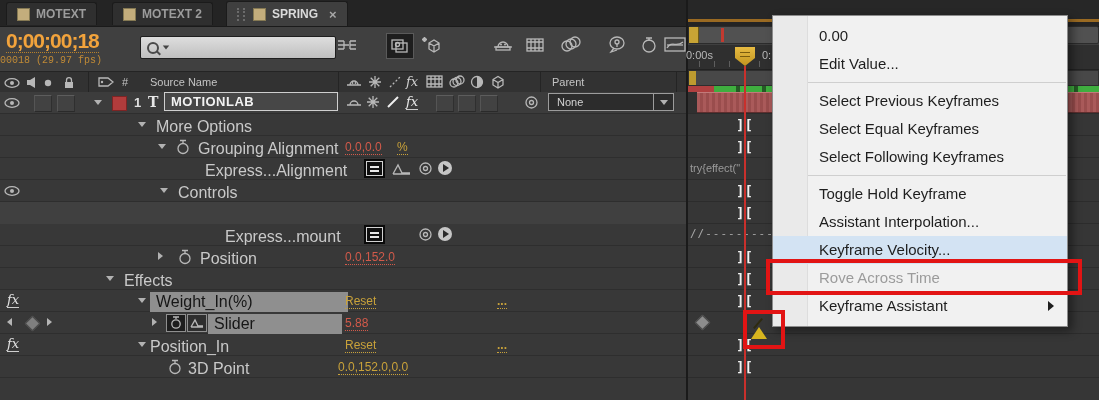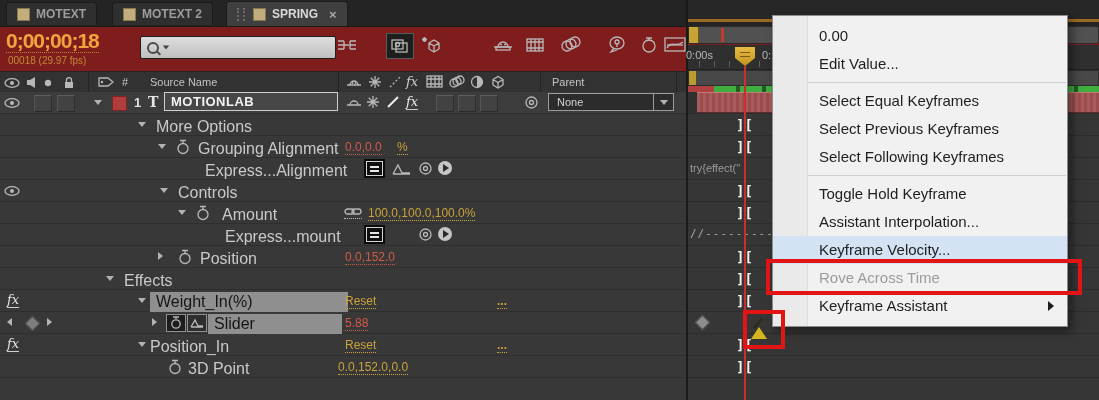--- a/index.html
+++ b/index.html
@@ -1,30 +1,30 @@
 <!DOCTYPE html>
 <html><head>
 <meta charset="utf-8">
 <style>
   html,body{margin:0;padding:0;background:#222;font-family:"Liberation Sans",sans-serif;}
-  #stage{position:relative;width:1099px;height:400px;background:#7f1d1d;overflow:hidden;font-family:"Liberation Sans",sans-serif;}
+  #stage{position:relative;width:1099px;height:400px;background:#404040;overflow:hidden;font-family:"Liberation Sans",sans-serif;}
   .abs{position:absolute;}
   
   #tabbar{left:0;top:0;width:1099px;height:26px;background:#242424;border-bottom:1px solid #1a1a1a;}
   .tab{position:absolute;top:2px;height:22px;display:flex;align-items:center;gap:6px;padding:0 10px;
        background:#2f2f2f;color:#9c9c9c;font-size:12px;font-weight:bold;
        border:1px solid #1b1b1b;border-bottom:none;border-radius:3px 3px 0 0;}
   .tab.active{background:#3f3f3f;color:#dadada;height:24px;top:1px;}
   .chip{width:11px;height:11px;background:#c3ad7c;border:1px solid #857953;display:inline-block;}
   .grip{width:4px;height:13px;border-left:2px dotted #6b6b6b;border-right:2px dotted #6b6b6b;margin-right:2px;}
   .closex{color:#a8a8a8;font-size:13px;margin-left:5px;}
   
   #timecode{left:6px;top:29px;color:#f2a33c;font-size:21px;font-weight:bold;letter-spacing:-1px;
             border-bottom:1px dotted #b8812a;line-height:23px;cursor:default;}
-  #frameinfo{left:8px;top:55px;color:#c08a36;font-size:10px;}
+  #frameinfo{left:0;top:55px;color:#c08a36;font-size:10px;font-family:Liberation Mono, monospace;}
   #searchbox{left:140px;top:36px;width:188px;height:21px;background:linear-gradient(#dedede,#bfbfbf);
              border:1px solid #1f1f1f;border-radius:2px;display:flex;align-items:center;padding-left:6px;gap:3px;}
   .mag{width:8px;height:8px;border:2px solid #4a4a4a;border-radius:50%;position:relative;}
   .mag::after{content:"";position:absolute;left:7px;top:8px;width:5px;height:2px;background:#4a4a4a;transform:rotate(45deg);}
   .tri-d{width:0;height:0;border-left:4px solid transparent;border-right:4px solid transparent;border-top:5px solid #b2b2b2;display:inline-block;}
   .tri-r{width:0;height:0;border-top:4px solid transparent;border-bottom:4px solid transparent;border-left:5px solid #b2b2b2;display:inline-block;}
   .tri-d.dark{border-top-color:#444;}
   .tbtn{position:absolute;top:33px;width:26px;height:24px;display:flex;align-items:center;justify-content:center;}
   .tbtn.active{background:#1e1e1e;border:1px solid #5a5a5a;}
   .isvg{stroke:#b8b8b8;fill:none;stroke-width:1.3;}
@@ -310,33 +310,20 @@
 
   <div class="lrow" style="top:180px;">
     <svg class="abs" style="left:4px;top:6px;" width="16" height="10">
         <ellipse class="isvg" cx="8" cy="5" rx="7" ry="4.3"></ellipse>
         <circle class="isvg-f" cx="8" cy="5" r="2"></circle>
       </svg>
     <span class="tri-d abs" style="left:160px;top:8px;"></span>
     <span class="pname" style="left:178px;">Controls</span>
   </div>
 
-  <div class="lrow" style="top:202px;">
-    <span class="tri-d abs" style="left:178px;top:8px;"></span>
-    <svg class="abs" style="left:196px;top:3px;" width="14" height="16">
-        <path class="isvg" d="M4 1.5 h6 M7 1.5 v2.5"></path>
-        <circle class="isvg" cx="7" cy="9.5" r="5"></circle>
-      </svg>
-    <span class="pname" style="left:222px;">Amount</span>
-    <svg class="abs dotline" style="left:344px;top:5px;color:#bdbdbd;" width="18" height="11">
-        <rect class="isvg" x="1" y="2" width="9" height="5" rx="2.5"></rect>
-        <rect class="isvg" x="8" y="2" width="9" height="5" rx="2.5"></rect>
-      </svg>
-    <span class="pval v-yel" style="left:368px;">100.0,100.0,100.0%</span>
-  </div>
 
   <div class="lrow" style="top:224px;">
     <span class="pname" style="left:225px;">Express...mount</span>
     <span class="eqicon" style="left:366px;outline:2px solid #0a0a0a;">
         <i></i>
         <i></i>
       </span>
     <svg class="abs" style="left:418px;top:3px;" width="15" height="15">
         <circle class="isvg" cx="7.5" cy="7.5" r="5.5"></circle>
         <circle class="isvg" cx="7.5" cy="7.5" r="2"></circle>
@@ -472,22 +459,22 @@
       <i style="top:9px;"></i>
     </div>
 
   <div class="abs" id="kfcursor"></div>
 
   <div class="abs" id="menu">
     <div class="gutter"></div>
     <div class="mi">0.00</div>
     <div class="mi">Edit Value...</div>
     <div class="msep"></div>
+    <div class="mi">Select Previous Keyframes</div>
     <div class="mi">Select Equal Keyframes</div>
-    <div class="mi">Select Previous Keyframes</div>
     <div class="mi">Select Following Keyframes</div>
     <div class="msep"></div>
     <div class="mi">Toggle Hold Keyframe</div>
     <div class="mi">Assistant Interpolation...</div>
     <div class="mi hlitem">Keyframe Velocity...</div>
     <div class="mi disabled">Rove Across Time</div>
     <div class="mi">
       <span>Keyframe Assistant</span>
       <span class="subarrow"></span>
     </div>

